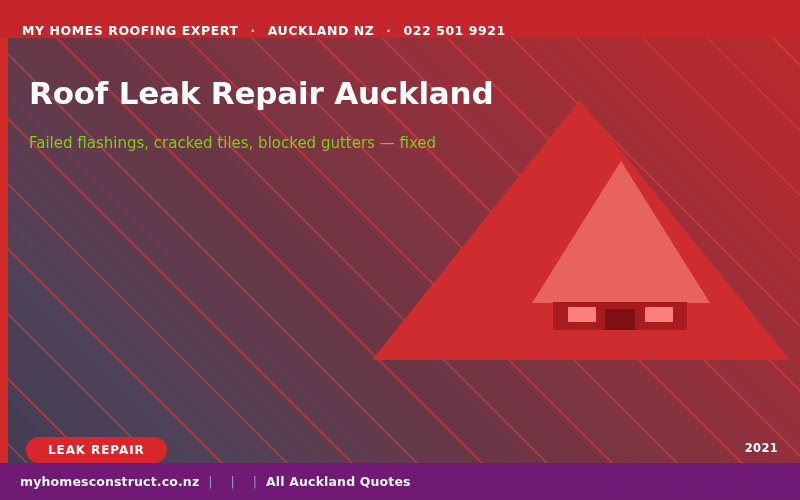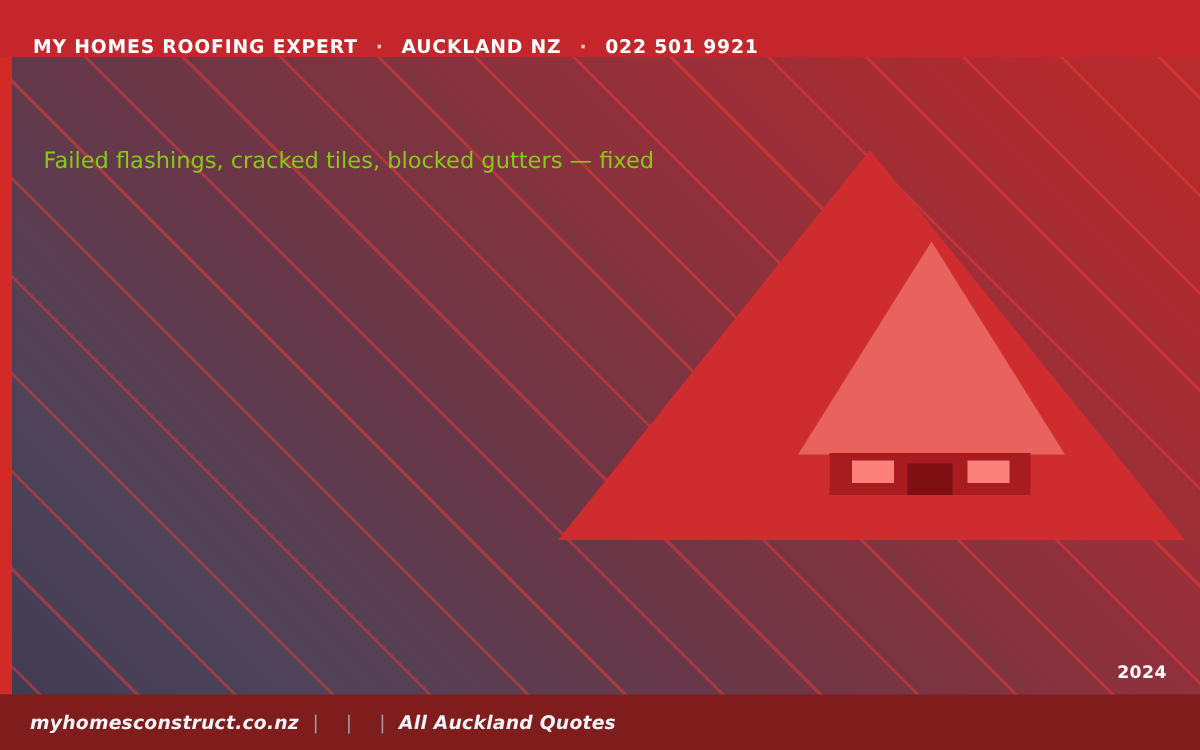--- a/index.html
+++ b/index.html
@@ -135,24 +135,23 @@
     letter-spacing: 0.3px;
   }
 
   
   .footer {
     position: absolute;
     left: 0;
     bottom: 0;
     width: 800px;
     height: 37px;
-    background: #7f1d1d;
+    background: #701a75;
     display: flex;
     align-items: center;
-    font-style: italic;
   }
   .footer-inner {
     margin-left: 20px;
     display: flex;
     align-items: center;
     white-space: nowrap;
   }
   .footer-item {
     color: #f0f2f6;
     font-size: 12.5px;
@@ -188,25 +187,29 @@
     <div class="topbar-text">
       <span>MY HOMES ROOFING EXPERT</span>
       <span class="topbar-sep">·</span>
       <span>AUCKLAND NZ</span>
       <span class="topbar-sep">·</span>
       <span>022 501 9921</span>
     </div>
   </div>
 
   <div class="headline">
+    <h1 class="title">Roof Leak Repair Auckland</h1>
     <p class="subtitle">Failed flashings, cracked tiles, blocked gutters — fixed</p>
   </div>
 
-
-  <div class="year">2024</div>
+  <div class="badge">
+    <span>LEAK REPAIR</span>
+  </div>
+
+  <div class="year">2021</div>
 
   <div class="footer">
     <div class="footer-inner">
       <span class="footer-item">myhomesconstruct.co.nz</span>
       <span class="footer-sep">|</span>
       <span class="footer-sep">|</span>
       <span class="footer-sep">|</span>
       <span class="footer-item">All Auckland Quotes</span>
     </div>
   </div>

